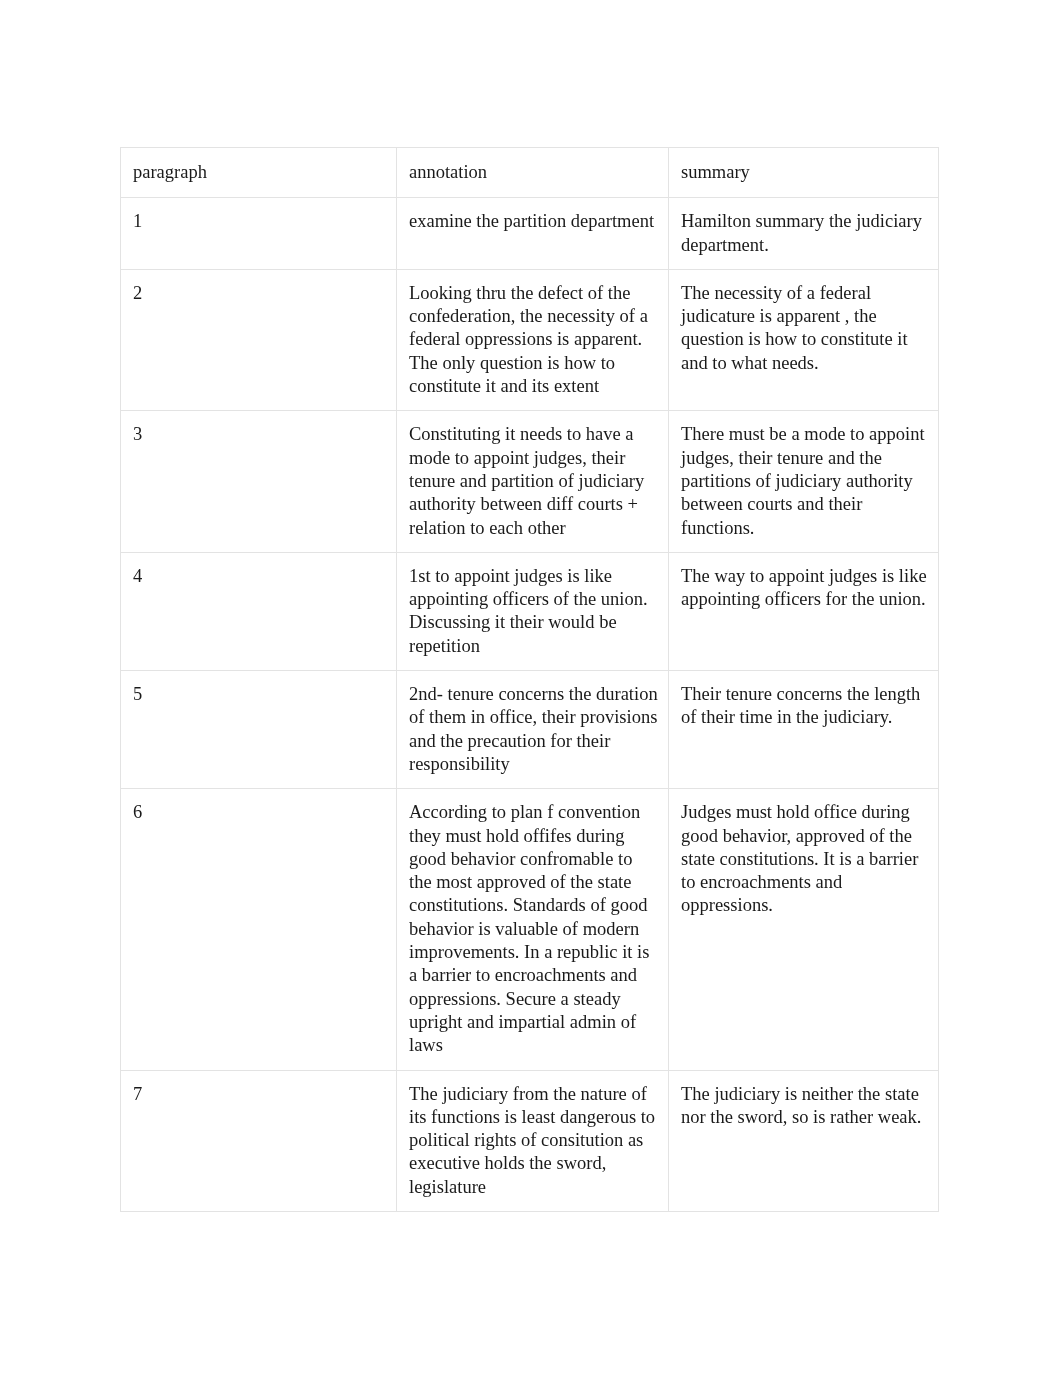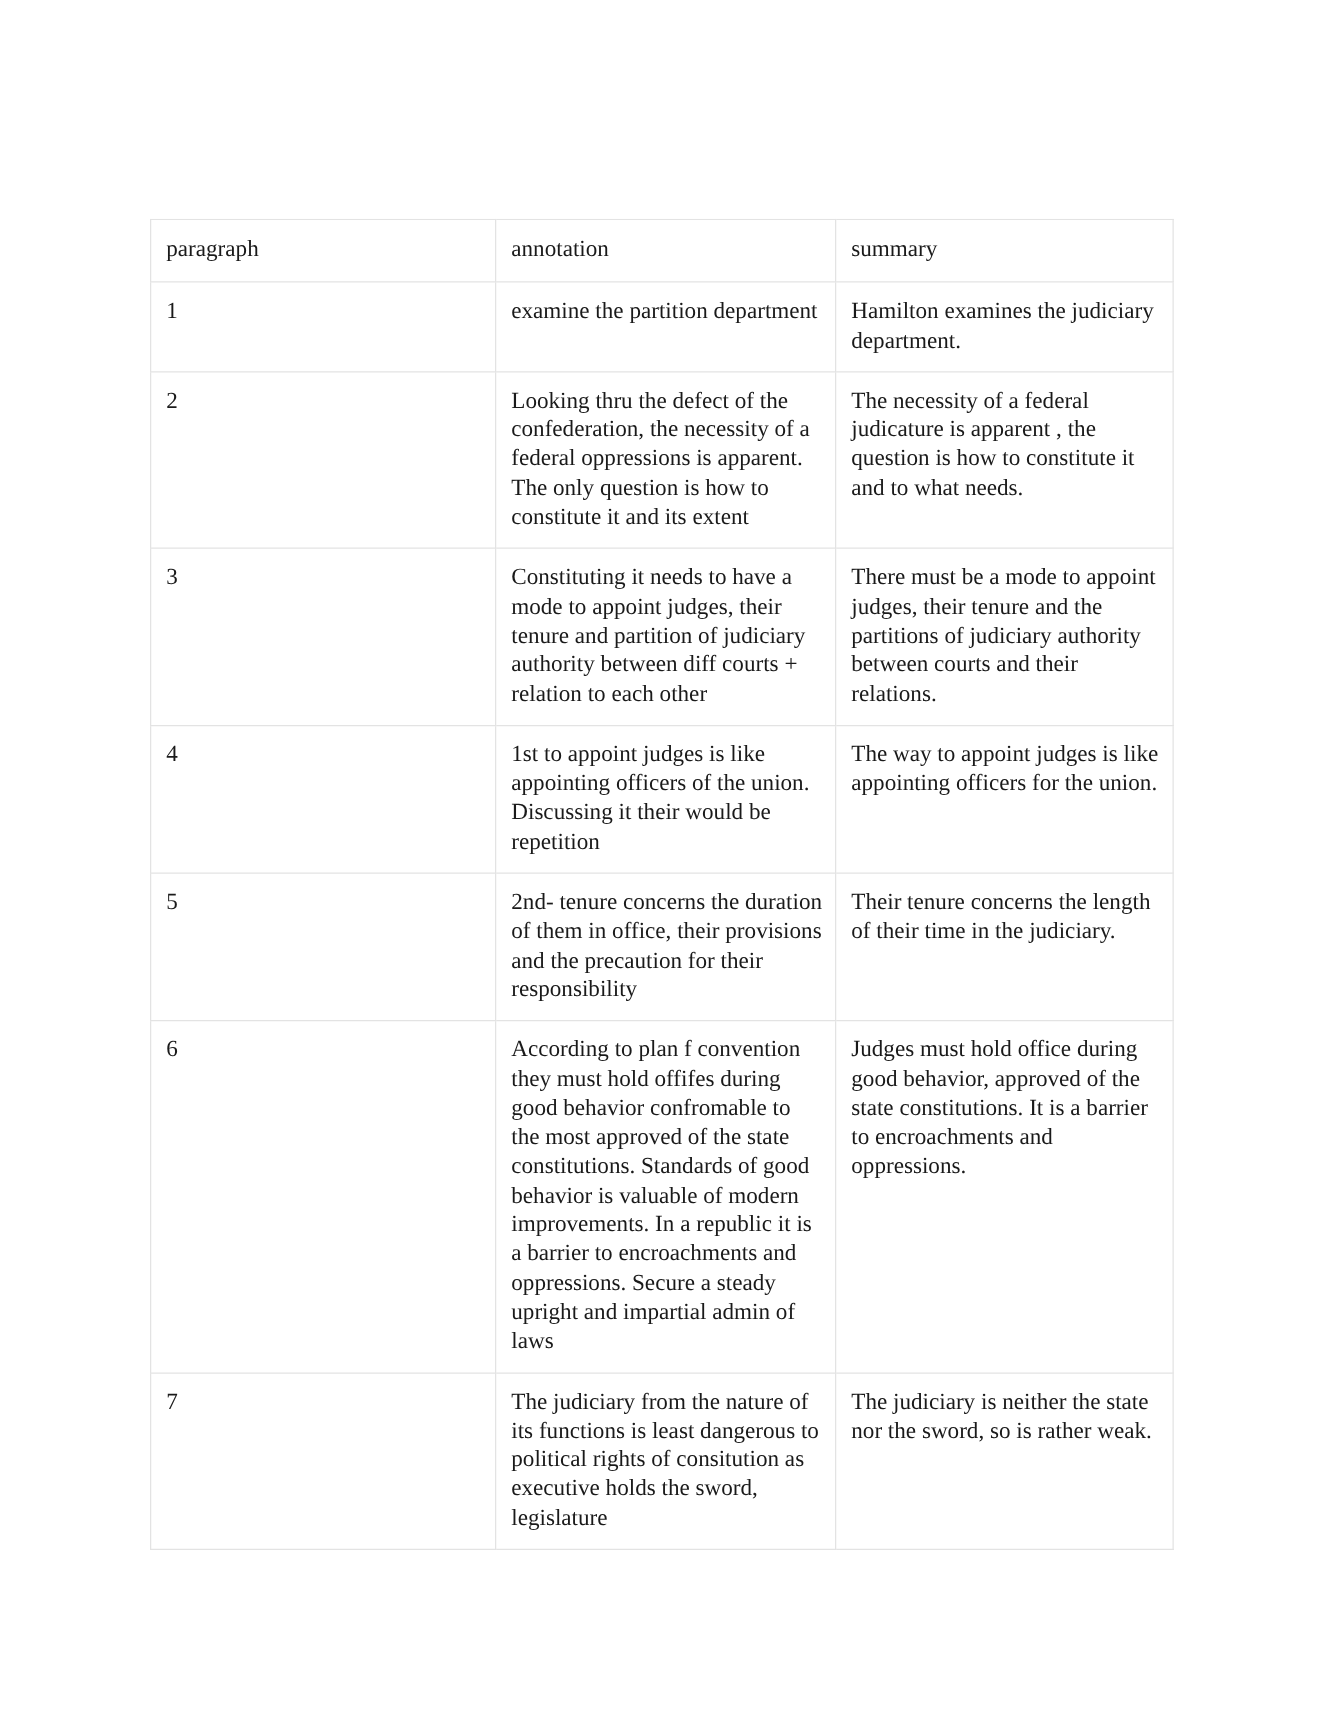--- a/index.html
+++ b/index.html
@@ -70,21 +70,20 @@
     white-space: pre-line;
   }
 
   .num-cell {
     font-size: 18.5px;
   }
 
   
   .table-clip {
     filter: blur(0.35px);
-    margin-top: 28px;
   }
 </style>
 </head>
 <body>
 
 <div class="page">
 
   <div class="table-clip">
     <table class="doc-table">
       <colgroup>
@@ -110,21 +109,21 @@
       <tbody>
 
         <tr>
           <td class="num-cell">
             <span class="cell-text">1</span>
           </td>
           <td>
             <span class="cell-text">examine the partition department</span>
           </td>
           <td>
-            <span class="cell-text">Hamilton examines the judiciary department.</span>
+            <span class="cell-text">Hamilton summary the judiciary department.</span>
           </td>
         </tr>
 
         <tr>
           <td class="num-cell">
             <span class="cell-text">2</span>
           </td>
           <td>
             <span class="cell-text">Looking thru the defect of the confederation, the necessity of a federal oppressions is apparent. The only question is how to constitute it and its extent</span>
           </td>
@@ -134,21 +133,21 @@
         </tr>
 
         <tr>
           <td class="num-cell">
             <span class="cell-text">3</span>
           </td>
           <td>
             <span class="cell-text">Constituting it needs to have a mode to appoint judges, their tenure and partition of judiciary authority between diff courts + relation to each other</span>
           </td>
           <td>
-            <span class="cell-text">There must be a mode to appoint judges, their tenure and the partitions of judiciary authority between courts and their relations.</span>
+            <span class="cell-text">There must be a mode to appoint judges, their tenure and the partitions of judiciary authority between courts and their functions.</span>
           </td>
         </tr>
 
         <tr>
           <td class="num-cell">
             <span class="cell-text">4</span>
           </td>
           <td>
             <span class="cell-text">1st to appoint judges is like appointing officers of the union. Discussing it their would be repetition</span>
           </td>

